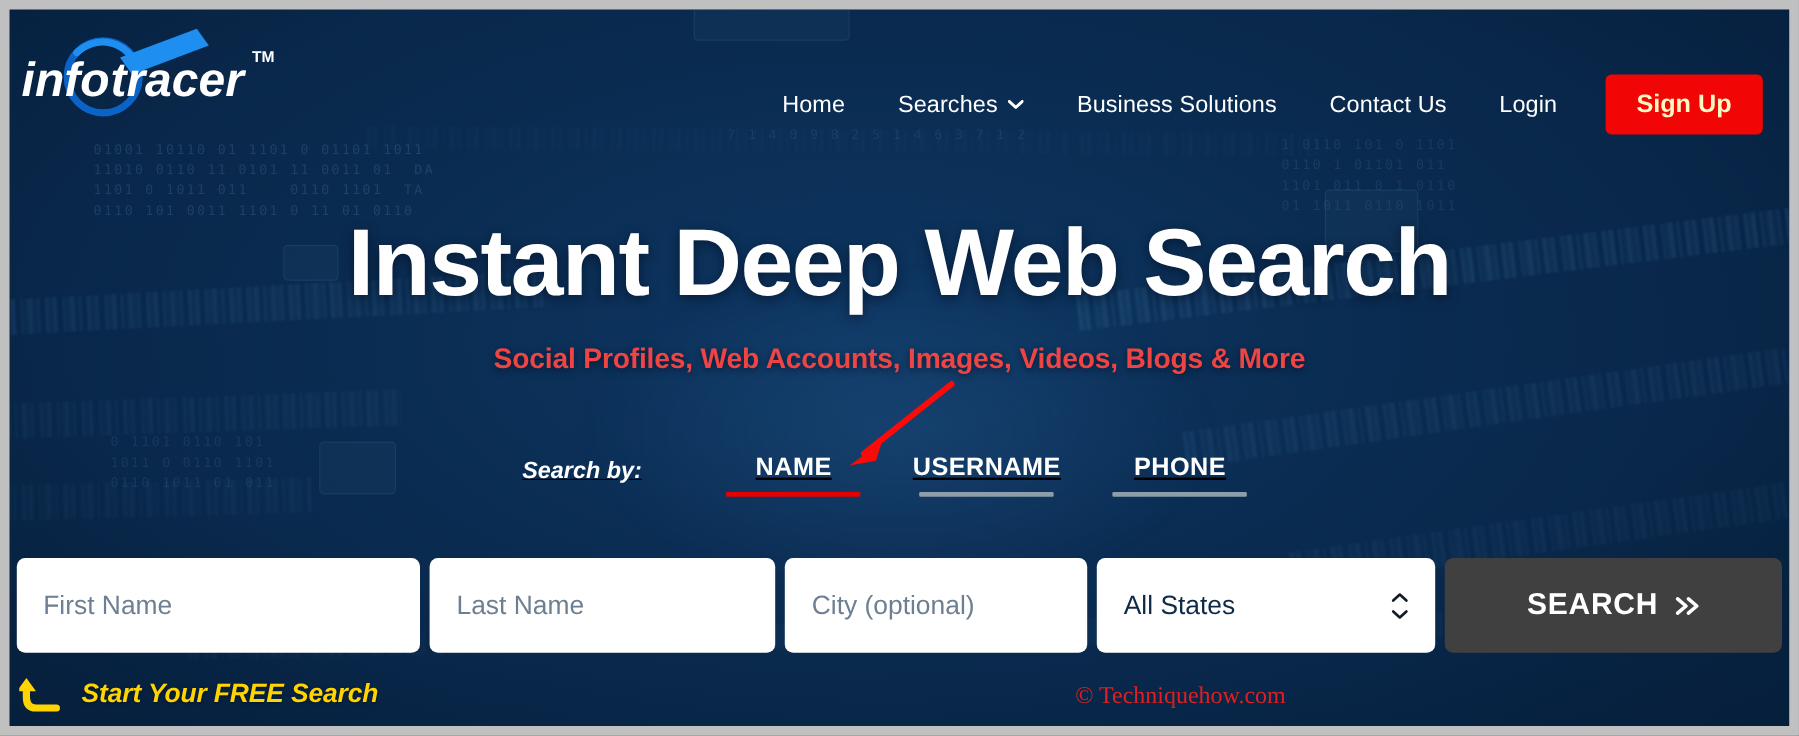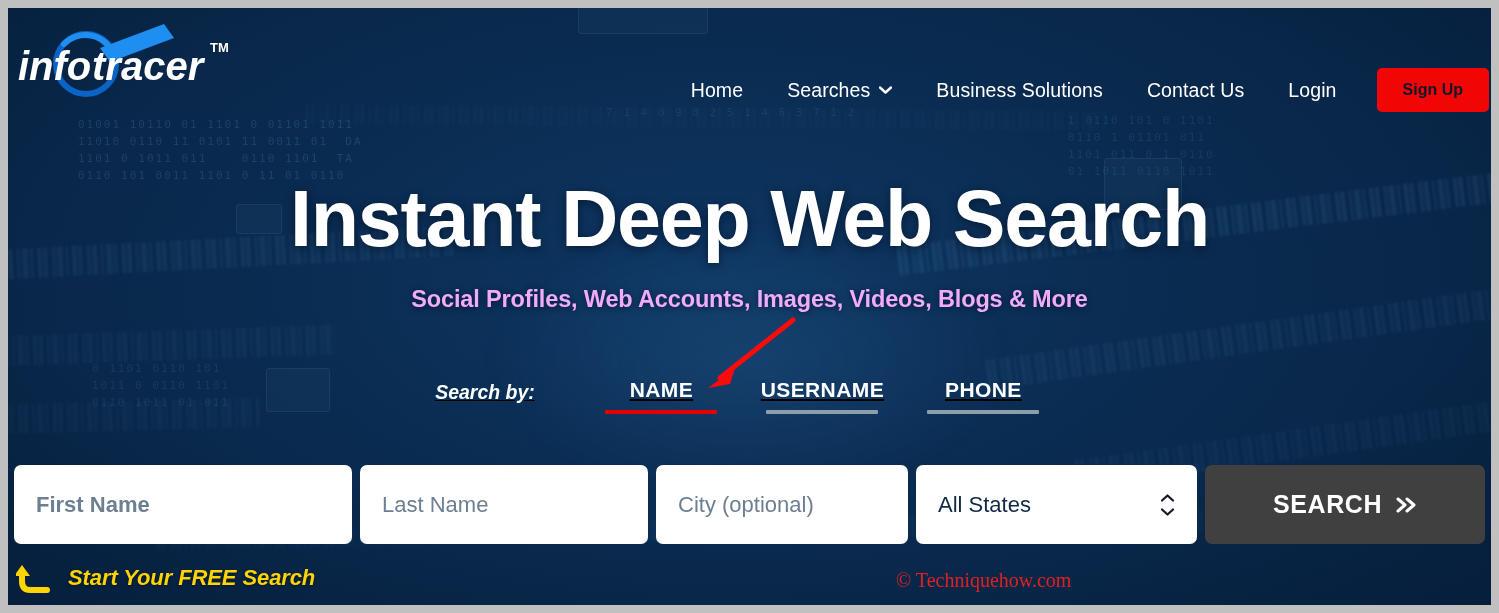--- a/index.html
+++ b/index.html
@@ -72,37 +72,37 @@
   .logo-wrap {
     position: relative;
     margin-left: 6px;
     width: 230px; height: 96px;
   }
   .logo-svg { position: absolute; left: 0; top: 0; }
   .nav {
     margin-left: auto;
     display: flex; align-items: center;
     gap: 0px;
-    padding-right: 2px;
+    padding-right: 22px;
   }
   .nav-item {
     color: #ffffff;
     font-size: 19.5px;
     padding: 10px 22px;
     letter-spacing: .1px;
     white-space: nowrap;
     display: flex; align-items: center; gap: 9px;
     cursor: pointer;
   }
   .chev-down { display: inline-block; width: 13px; height: 8px; }
   .signup-btn {
     margin-left: 18px;
     background: #f20505;
-    color: #0f172a;
-    font-size: 16px;
+    color: #fef9c3;
+    font-size: 21px;
     font-weight: bold;
     padding: 13px 26px;
     border-radius: 5px;
     border: none;
     cursor: pointer;
     white-space: nowrap;
     font-family: "Liberation Sans", sans-serif;
   }
 
   
@@ -113,21 +113,21 @@
     color: #ffffff;
     font-size: 79px;
     font-weight: bold;
     letter-spacing: -1.2px;
     line-height: 1;
     text-shadow: 0 2px 10px rgba(0,10,25,.55);
   }
   .subhead {
     position: absolute; left: 0; top: 278px; width: 100%;
     text-align: center;
-    color: #f0abfc;
+    color: #ef4444;
     font-size: 23.5px;
     font-weight: bold;
     letter-spacing: -.15px;
     text-shadow: 0 1px 6px rgba(0,10,25,.6);
   }
 
   
   .searchby-row {
     position: absolute; left: 0; top: 370px; width: 100%;
     display: flex; justify-content: center; align-items: flex-start;
@@ -174,21 +174,21 @@
     border-radius: 7px;
     display: flex; align-items: center;
     padding: 0 22px;
     border: none;
     outline: none;
     font-family: "Liberation Sans", sans-serif;
     font-size: 22px;
     color: #1d3f63;
   }
   .field::placeholder { color: #6d7f92; }
-  .f-first { width: 344px; font-weight: bold; }
+  .f-first { width: 344px; }
   .f-last  { width: 288px; }
   .f-city  { width: 252px; }
   .select-wrap {
     position: relative;
     width: 288px; height: 79px;
     background: #ffffff;
     border-radius: 7px;
     display: flex; align-items: center;
     padding: 0 22px;
     cursor: pointer;

